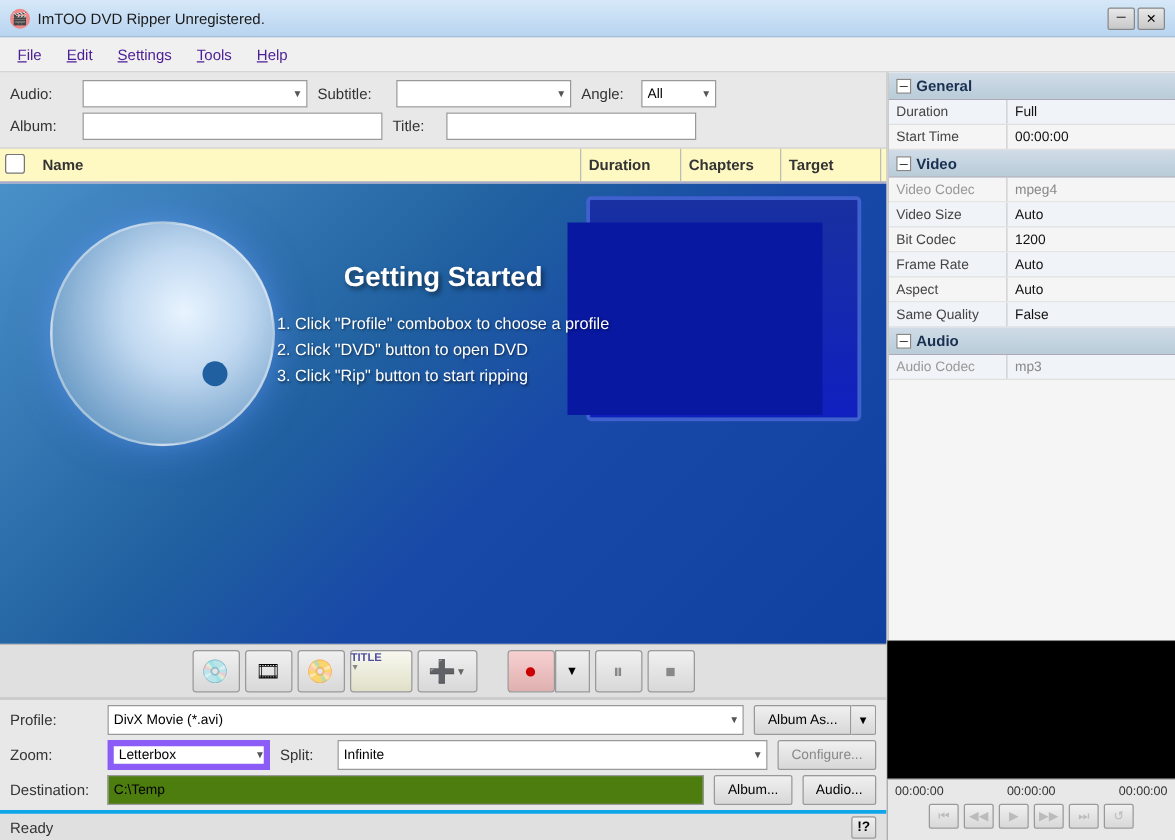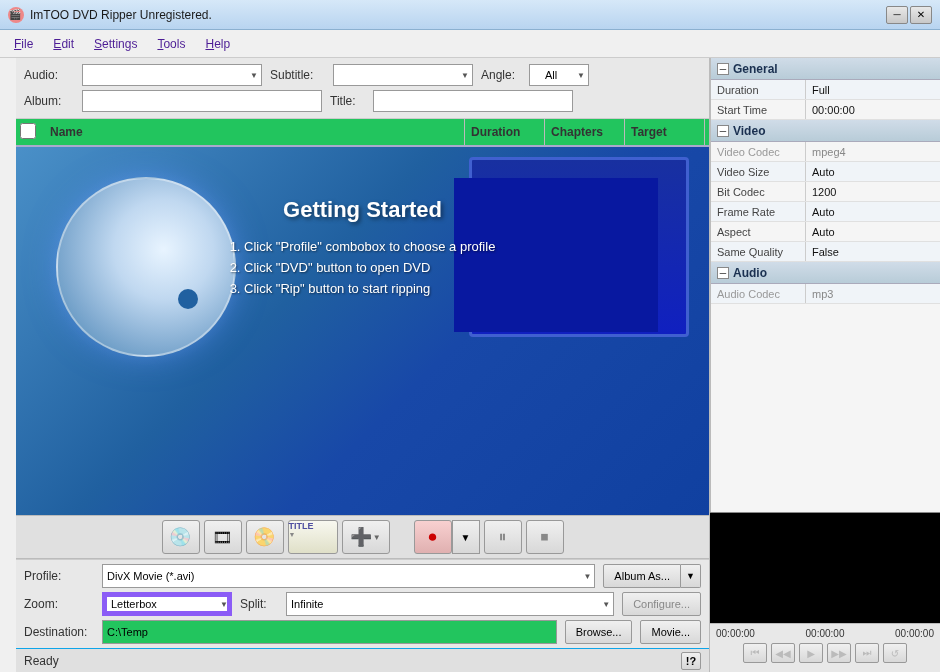--- a/index.html
+++ b/index.html
@@ -65,21 +65,20 @@
       cursor: pointer;
       font-size: 12px;
       color: #4c1d95;
     }
     .menu-item u { text-decoration: underline; }
 
     
     #main-container {
       display: flex;
       height: calc(672px - 30px - 28px);
-      padding-left: 16px;
     }
 
     
     #left-panel {
       flex: 1;
       display: flex;
       flex-direction: column;
       border-right: 1px solid #bbb;
     }
 
@@ -100,37 +99,36 @@
       color: #333;
       font-size: 12px;
       min-width: 50px;
     }
     .ctrl-select {
       height: 22px;
       border: 1px solid #999;
       background: white;
       font-size: 11px;
       padding: 0 4px;
-      text-align: center;
     }
     .ctrl-select.wide { width: 180px; }
     .ctrl-select.medium { width: 140px; }
     .angle-select { width: 60px; }
     .ctrl-input {
       height: 22px;
       border: 1px solid #999;
       background: white;
       font-size: 11px;
       padding: 0 4px;
     }
     .ctrl-input.title-input { width: 200px; }
 
     
     #table-header {
-      background: #22c55e;
+      background: #fef9c3;
       display: flex;
       align-items: center;
       height: 28px;
       border-bottom: 2px solid #aac;
       padding: 0 4px;
     }
     .th-check { width: 24px; }
     .th-cell {
       font-size: 12px;
       color: #333;
@@ -199,21 +197,21 @@
       right: 28px;
       top: 18px;
       width: 204px;
       height: 154px;
       background: #0818a0;
     }
     .getting-started-text {
       position: absolute;
       left: 50%;
       transform: translateX(-50%);
-      top: 50px;
+      top: 62px;
       text-align: center;
       color: #fff;
       white-space: nowrap;
     }
     .getting-started-title {
       font-size: 22px;
       font-weight: bold;
       color: #fff;
       text-shadow: 2px 2px 4px rgba(0,0,0,0.5);
       margin-bottom: 16px;
@@ -343,42 +341,42 @@
       background: linear-gradient(to bottom, #f0f0f0, #d8d8d8);
       border: 1px solid #999;
       border-radius: 2px;
       cursor: pointer;
       font-size: 11px;
       color: #888;
     }
     .dest-input {
       flex: 1; height: 24px;
       border: 1px solid #999;
-      background: #22c55e;
+      background: #4d7c0f;
       font-size: 11px;
       padding: 0 4px;
     }
     .browse-btn, .open-btn {
       height: 24px;
       padding: 0 10px;
       background: linear-gradient(to bottom, #f0f0f0, #d8d8d8);
       border: 1px solid #999;
       border-radius: 2px;
       cursor: pointer;
       font-size: 11px;
     }
 
     
     #status-bar {
       background: #e0e0e0;
       height: 24px;
       display: flex;
       align-items: center;
       padding: 0 8px;
-      border-top: 1px solid #0ea5e9;
+      border-top: 3px solid #0ea5e9;
       justify-content: space-between;
     }
     .status-text { font-size: 12px; color: #333; }
     .help-btn {
       width: 20px; height: 18px;
       background: linear-gradient(to bottom, #f0f0f0, #d8d8d8);
       border: 1px solid #999;
       border-radius: 2px;
       cursor: pointer;
       font-size: 11px;
@@ -674,22 +672,22 @@
           <select class="split-select" style="flex:1;">
             <option>Infinite</option>
           </select>
           <span style="position:absolute;right:4px;top:50%;transform:translateY(-50%);font-size:8px;pointer-events:none;color:#555;">▼</span>
         </div>
         <button class="configure-btn">Configure...</button>
       </div>
       <div class="bottom-row" style="margin-bottom:0;">
         <span class="bottom-label">Destination:</span>
         <input type="text" class="dest-input" value="C:\Temp" style="">
-        <button class="browse-btn">Browse...</button>
-        <button class="open-btn">Movie...</button>
+        <button class="browse-btn">Album...</button>
+        <button class="open-btn">Audio...</button>
       </div>
     </div>
 
     <div id="status-bar">
       <span class="status-text">Ready</span>
       <div class="help-btn">!?</div>
     </div>
 
   </div>
 

